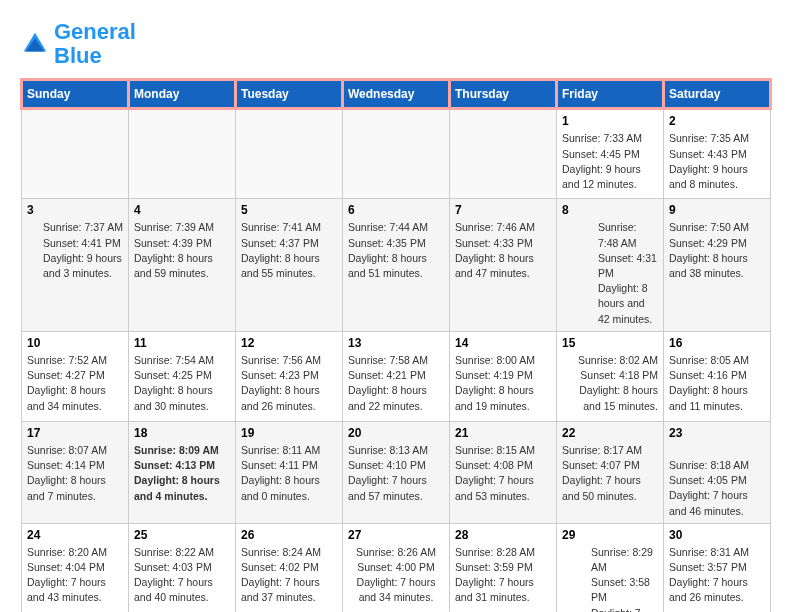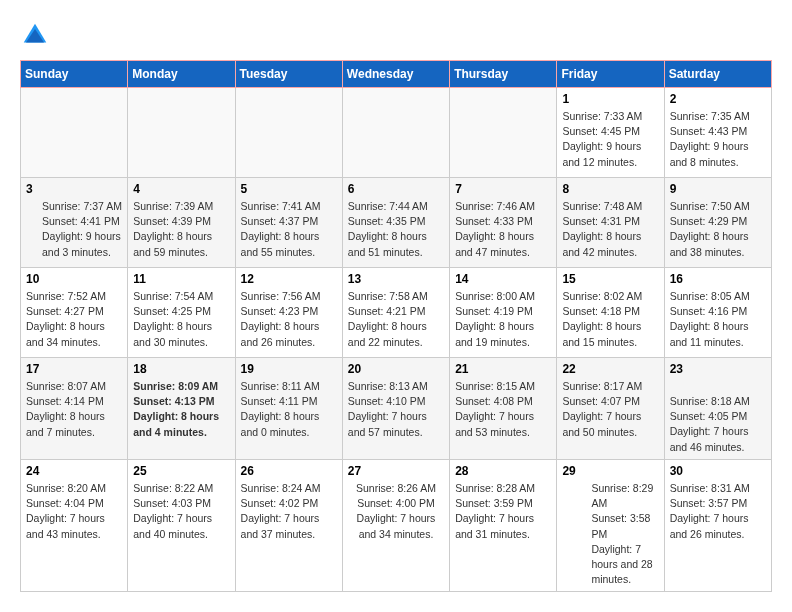--- a/index.html
+++ b/index.html
@@ -48,21 +48,21 @@
       width: 100%;
       border-collapse: collapse;
       font-size: 11px;
     }
     .calendar th {
       background: #1565C0;
       color: #fff;
       padding: 6px 4px;
       text-align: left;
       font-size: 12px;
-      border: 1px solid #fca5a5;
+      border: 3px solid #fca5a5;
     }
     .calendar td {
       border: 1px solid #ccc;
       vertical-align: top;
       padding: 4px 5px;
       height: 90px;
       width: calc(100%/7);
       background: #fff;
     }
     .calendar td.empty {
@@ -85,20 +85,24 @@
   </style>
 </head>
 <body>
 
 <div class="header">
   <div class="logo">
     <svg class="logo-icon" viewBox="0 0 40 40">
       <polygon points="20,5 35,30 5,30" fill="#2196F3"></polygon>
       <polygon points="20,12 32,30 8,30" fill="#1565C0"></polygon>
     </svg>
+    <div class="logo-text">
+      <div><span>General</span></div>
+      <div style="color:#2196F3;">Blue</div>
+    </div>
   </div>
   <div class="title-area">
     <div class="month-title"></div>
     <div class="location"></div>
   </div>
 </div>
 
 <table class="calendar">
   <thead>
     <tr>
@@ -157,21 +161,21 @@
 Daylight: 8 hours and 51 minutes.</div>
         </td>
         <td>
           <span class="day-num">7</span>
           <div class="day-info" style="white-space: pre-line;">Sunrise: 7:46 AM
 Sunset: 4:33 PM
 Daylight: 8 hours and 47 minutes.</div>
         </td>
         <td>
           <span class="day-num">8</span>
-          <div class="day-info" style="white-space: pre-line;">Sunrise: 7:48 AM
+          <div class="day-info" style="white-space: pre-line; margin-left: 36px;">Sunrise: 7:48 AM
 Sunset: 4:31 PM
 Daylight: 8 hours and 42 minutes.</div>
         </td>
         <td>
           <span class="day-num">9</span>
           <div class="day-info" style="white-space: pre-line;">Sunrise: 7:50 AM
 Sunset: 4:29 PM
 Daylight: 8 hours and 38 minutes.</div>
         </td>
       </tr>
@@ -201,21 +205,21 @@
 Daylight: 8 hours and 22 minutes.</div>
         </td>
         <td>
           <span class="day-num">14</span>
           <div class="day-info" style="white-space: pre-line;">Sunrise: 8:00 AM
 Sunset: 4:19 PM
 Daylight: 8 hours and 19 minutes.</div>
         </td>
         <td>
           <span class="day-num">15</span>
-          <div class="day-info" style="white-space: pre-line;">Sunrise: 8:02 AM
+          <div class="day-info" style="white-space: pre-line; text-align: right;">Sunrise: 8:02 AM
 Sunset: 4:18 PM
 Daylight: 8 hours and 15 minutes.</div>
         </td>
         <td>
           <span class="day-num">16</span>
           <div class="day-info" style="white-space: pre-line;">Sunrise: 8:05 AM
 Sunset: 4:16 PM
 Daylight: 8 hours and 11 minutes.</div>
         </td>
       </tr>

